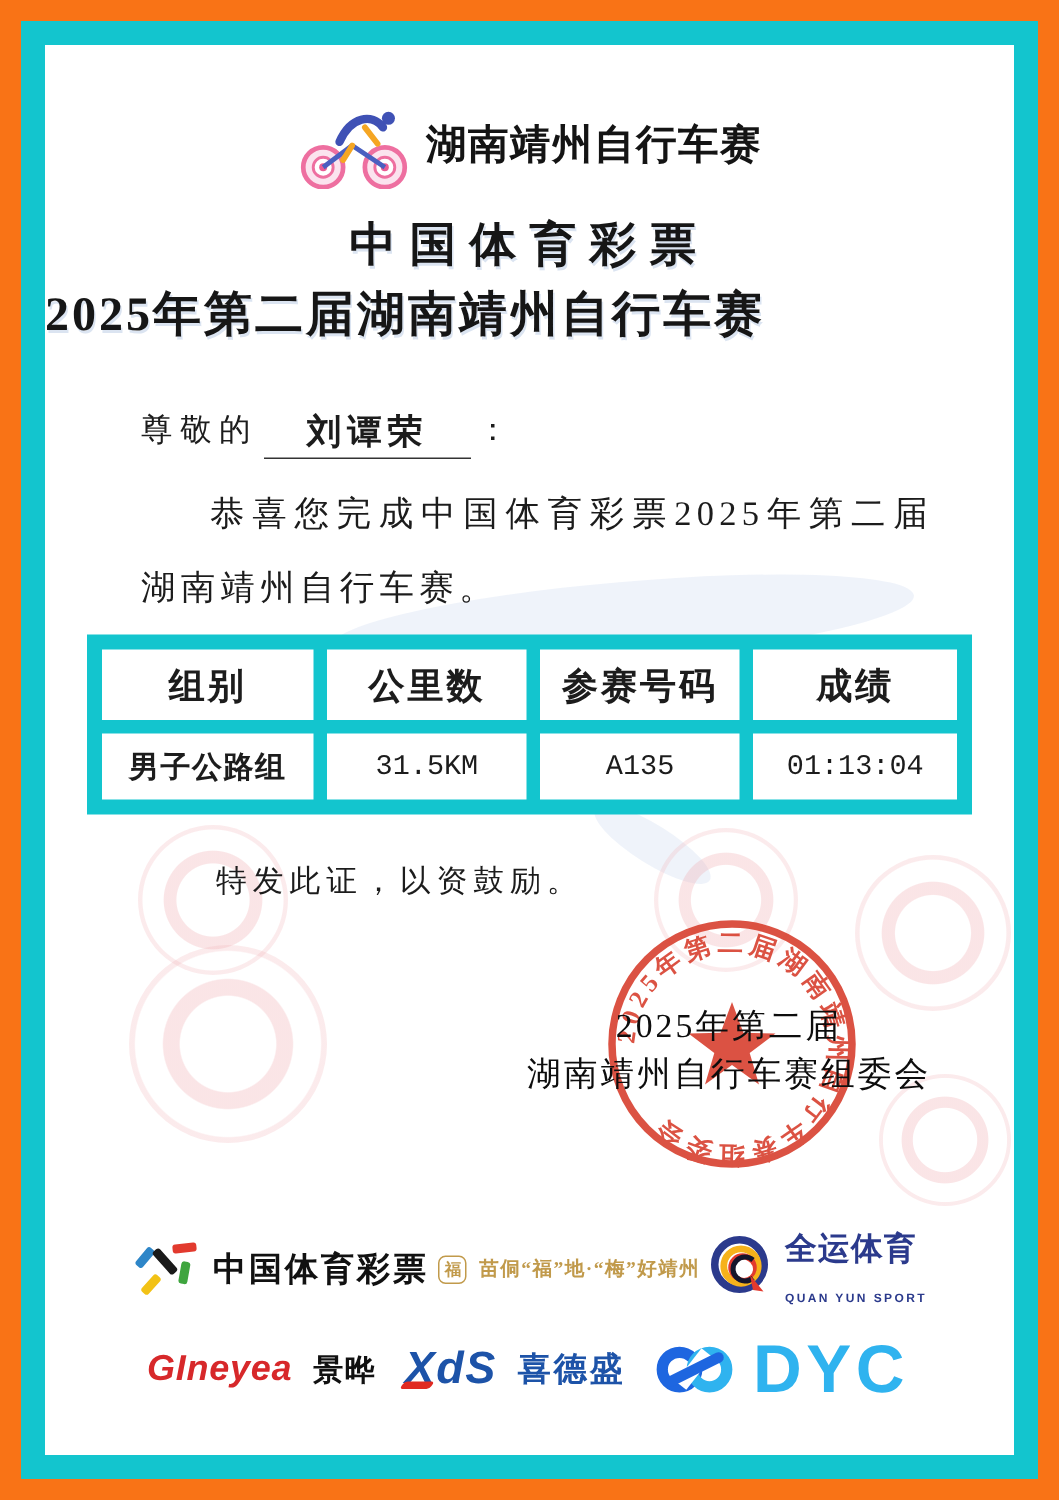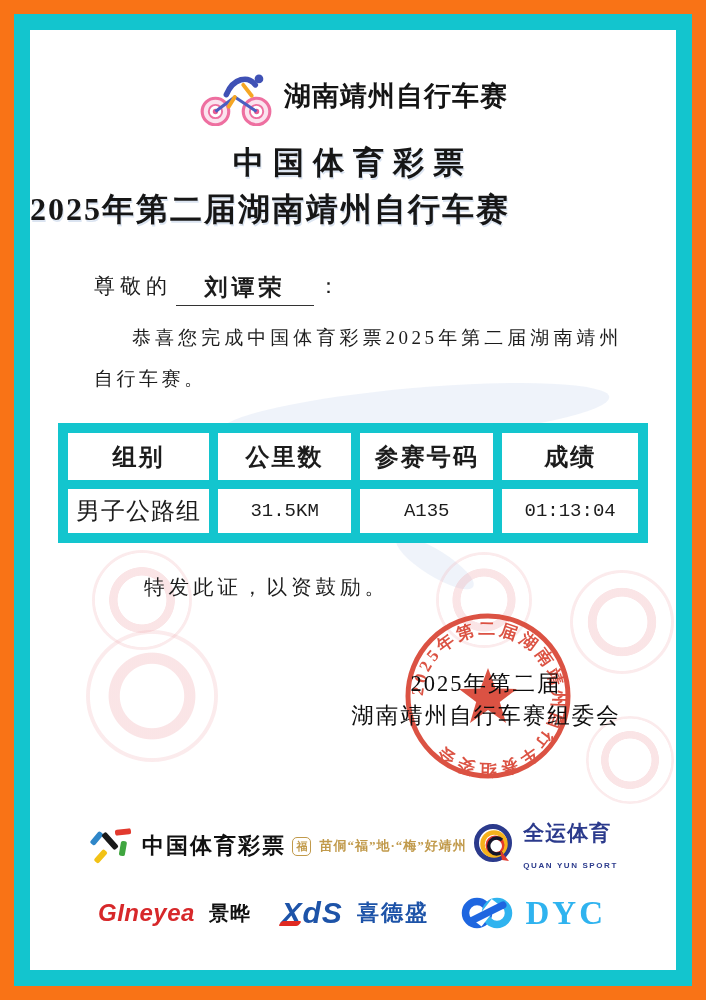--- a/index.html
+++ b/index.html
@@ -27,29 +27,29 @@
   
   .title1{position:absolute;left:0;top:112px;width:100%;text-align:center;font-size:31px;font-weight:bold;
     letter-spacing:9px;color:#161616;text-shadow:1px 2px 0 rgba(175,195,225,.45);}
   .title2{position:absolute;left:0;top:158px;width:100%;text-align:left;font-size:32px;font-weight:bold;
     letter-spacing:2px;color:#161616;text-shadow:1px 2px 0 rgba(175,195,225,.45);}
 
   
   .salutation{position:absolute;left:64px;top:242px;font-size:21px;letter-spacing:5px;}
   .salute-name{display:inline-block;min-width:138px;text-align:center;border-bottom:1.5px solid #333;
     font-size:23px;font-weight:bold;letter-spacing:4px;padding:0 6px 2px 6px;margin:0 4px;vertical-align:-2px;}
-  .body-text{position:absolute;left:64px;top:288px;width:528px;font-size:19px;letter-spacing:3.5px;
+  .body-text{position:absolute;left:64px;top:288px;width:528px;font-size:23px;letter-spacing:3.5px;
     line-height:2.15;text-indent:2em;text-align:justify;}
 
   
   .table{position:absolute;left:28px;top:393px;width:590px;background:var(--teal);padding:10px;
     display:grid;grid-template-columns:1.06fr 1fr 1fr 1.02fr;grid-template-rows:47px 44px;gap:9px;}
   .cell{background:#fff;display:flex;align-items:center;justify-content:center;}
   .cell.head{font-size:24px;font-weight:bold;letter-spacing:2px;font-family:"Liberation Serif","DejaVu Serif",serif;}
-  .cell.grp{font-size:24px;font-weight:normal;letter-spacing:1px;}
+  .cell.grp{font-size:20px;font-weight:bold;letter-spacing:1px;}
   .cell.num{font-family:"Liberation Mono","DejaVu Sans Mono",monospace;font-size:19px;}
 
   
   .issue{position:absolute;left:114px;top:543px;font-size:20.5px;letter-spacing:4px;}
   .signature{position:absolute;left:310px;top:638px;width:292px;text-align:center;z-index:5;}
   .sig-line{font-size:22.5px;letter-spacing:2px;line-height:1.42;color:#0d0d0d;}
 
   
   .stamp{position:absolute;left:372px;top:580px;width:172px;height:172px;opacity:.9;z-index:4;}
 
@@ -66,21 +66,21 @@
   .qy-cn{font-family:"Liberation Sans","DejaVu Sans",sans-serif;font-size:21px;font-weight:bold;color:var(--quanyun-blue);letter-spacing:1px;}
   .qy-en{font-family:"Liberation Sans","DejaVu Sans",sans-serif;font-size:8px;font-weight:bold;color:var(--quanyun-blue);letter-spacing:1.6px;margin-top:18px;}
   .xds{font-family:"Liberation Sans","DejaVu Sans",sans-serif;font-style:italic;font-weight:bold;}
   .xds-brand{font-size:30px;color:var(--xds-blue);letter-spacing:1px;position:relative;}
   .xds-brand::after{content:"";position:absolute;left:-2px;bottom:4px;width:20px;height:5px;background:#E02A22;
     transform:skewX(-35deg);border-radius:2px;}
   .xds-cn{font-size:22px;color:var(--xds-blue);font-style:normal;letter-spacing:2px;margin-left:6px;}
   .gin{font-family:"Liberation Sans","DejaVu Sans",sans-serif;font-weight:bold;}
   .gin-brand{font-style:italic;font-size:24px;color:var(--gineyea-red);letter-spacing:.5px;}
   .gin-cn{font-size:20px;color:#111;margin-left:6px;letter-spacing:1px;}
-  .dyc-label{font-family:Liberation Serif, serif;font-weight:bold;font-size:33px;color:var(--dyc-light);letter-spacing:3px;}
+  .dyc-label{font-family:Liberation Sans, sans-serif;font-weight:bold;font-size:45px;color:var(--dyc-light);letter-spacing:3px;}
 </style>
 </head>
 <body>
 
 <div class="stage">
   <div class="cert">
 
     <div class="wm-swoosh" style="left:190px;top:358px;width:390px;height:52px;transform:rotate(-5deg);"></div>
     <div class="wm-swoosh" style="left:360px;top:520px;width:90px;height:26px;transform:rotate(32deg);"></div>
     <div class="wm-ring" style="left:62px;top:520px;width:100px;height:100px;"></div>

